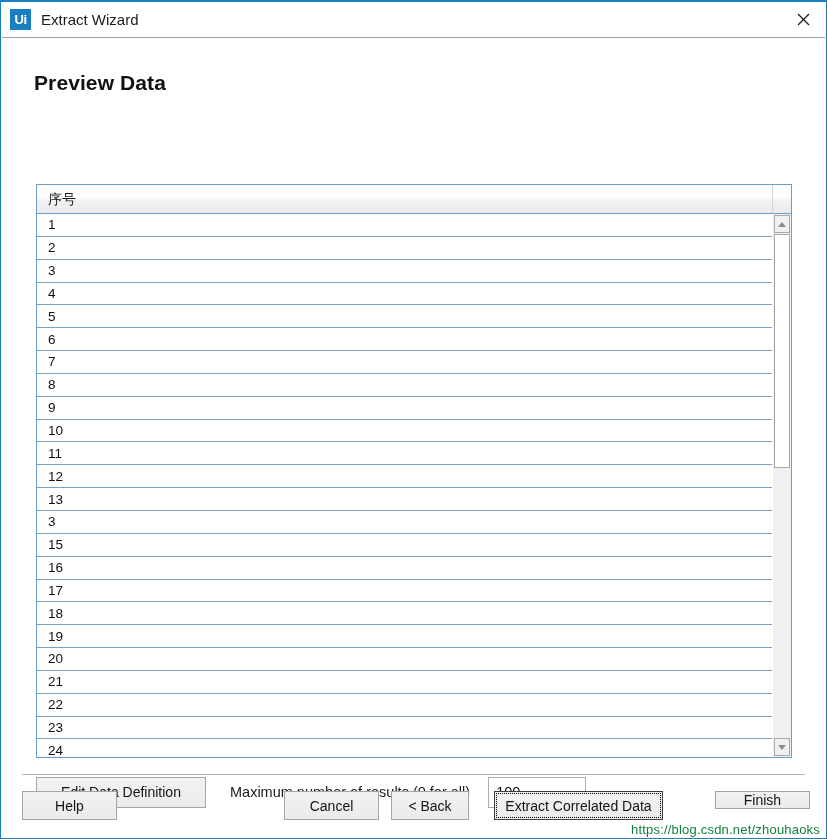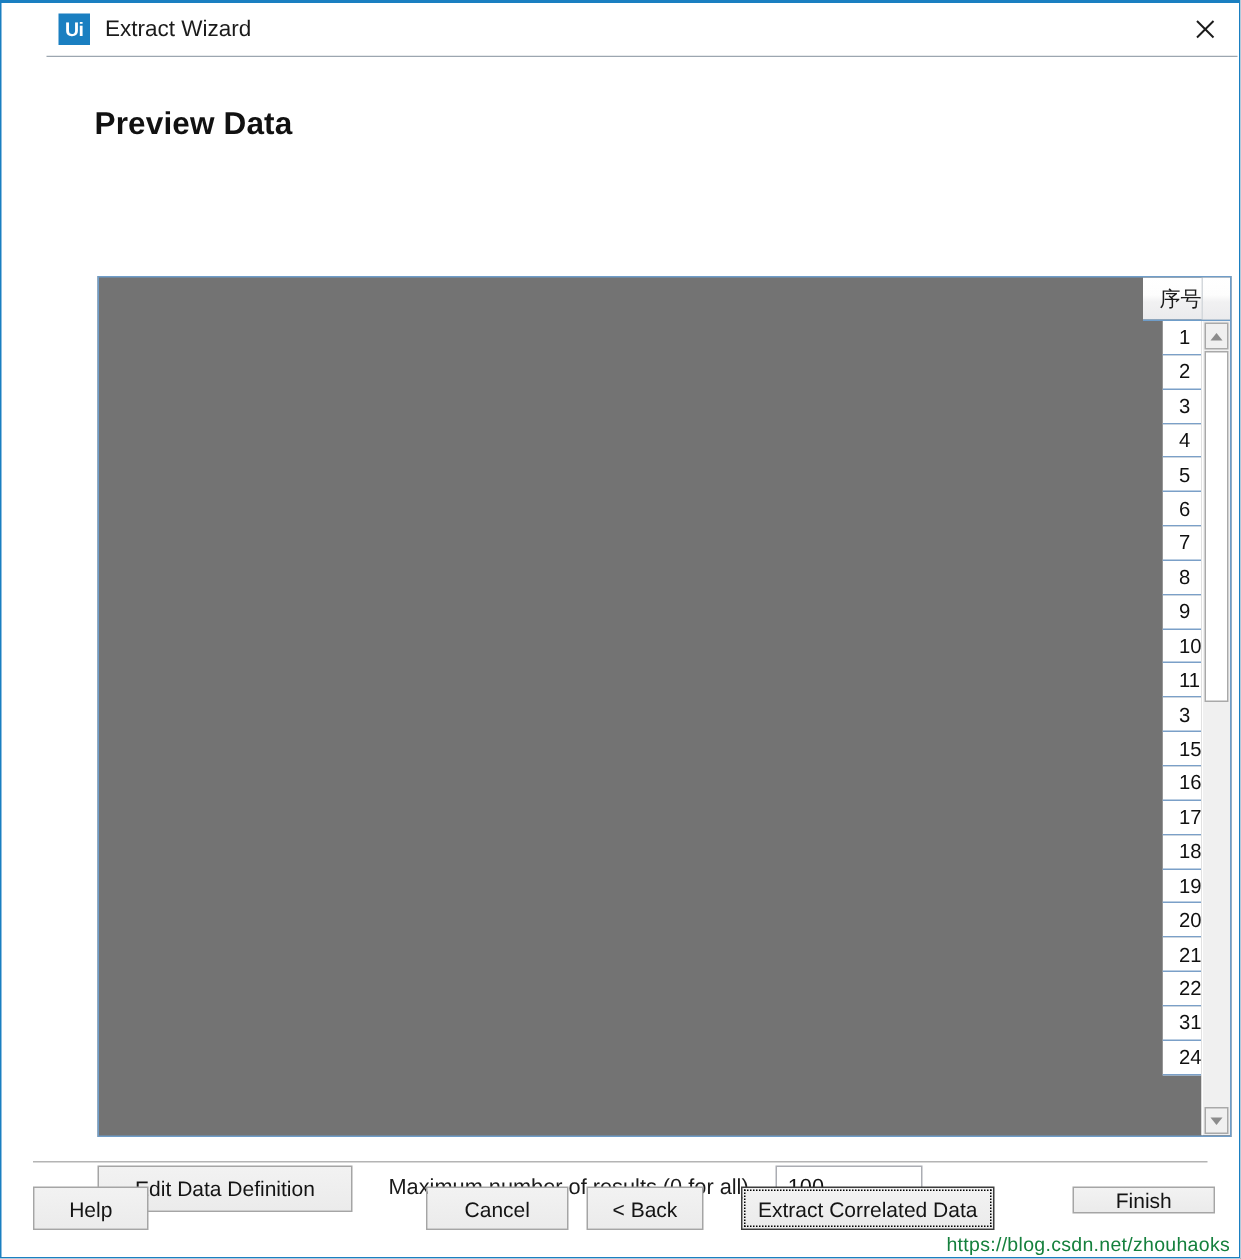--- a/index.html
+++ b/index.html
@@ -13,21 +13,20 @@
   }
 
   .window {
     position: relative;
     width: 827px;
     height: 839px;
     background: #ffffff;
     border: 1px solid #1a7fc1;
     border-top-width: 2px;
     overflow: hidden;
-    padding-left: 29px;
   }
 
   
   .titlebar {
     position: relative;
     height: 35px;
     background: #ffffff;
     display: flex;
     align-items: center;
     padding-left: 9px;
@@ -89,25 +88,24 @@
   }
 
   
   .grid-wrap {
     position: absolute;
     left: 35px;
     top: 113px;
     width: 756px;
     height: 574px;
     border: 1px solid #6f9dc9;
-    background: #737373;
+    background: #7dd3fc;
     overflow: hidden;
     display: flex;
     flex-direction: column;
-    align-items: flex-end;
   }
 
   .grid-header {
     height: 29px;
     flex: 0 0 29px;
     background: linear-gradient(to bottom, #ffffff 0%, #fdfdfd 42%, #f1f1f2 58%, #ebebed 100%);
     border-bottom: 1px solid #6f9dc9;
     display: flex;
     align-items: center;
     position: relative;
@@ -262,21 +260,21 @@
     left: 0;
     right: 0;
     top: 786px;
     height: 40px;
     padding: 0 21px;
   }
   .btn-help {
     position: absolute;
     left: 21px;
     top: 3px;
-    width: 77px;
+    width: 95px;
     height: 29px;
   }
   .btn-cancel {
     position: absolute;
     left: 283px;
     top: 3px;
     width: 95px;
     height: 29px;
   }
   .btn-back {
@@ -374,20 +372,26 @@
             <div class="grid-row">
               <span class="grid-row-cell">9</span>
             </div>
             <div class="grid-row">
               <span class="grid-row-cell">10</span>
             </div>
             <div class="grid-row">
               <span class="grid-row-cell">11</span>
             </div>
             <div class="grid-row">
+              <span class="grid-row-cell">12</span>
+            </div>
+            <div class="grid-row">
+              <span class="grid-row-cell">13</span>
+            </div>
+            <div class="grid-row">
               <span class="grid-row-cell">3</span>
             </div>
             <div class="grid-row">
               <span class="grid-row-cell">15</span>
             </div>
             <div class="grid-row">
               <span class="grid-row-cell">16</span>
             </div>
             <div class="grid-row">
               <span class="grid-row-cell">17</span>
@@ -401,21 +405,21 @@
             <div class="grid-row">
               <span class="grid-row-cell">20</span>
             </div>
             <div class="grid-row">
               <span class="grid-row-cell">21</span>
             </div>
             <div class="grid-row">
               <span class="grid-row-cell">22</span>
             </div>
             <div class="grid-row">
-              <span class="grid-row-cell">31</span>
+              <span class="grid-row-cell">23</span>
             </div>
             <div class="grid-row">
               <span class="grid-row-cell">24</span>
             </div>
           </div>
 
         <div class="scrollbar">
           <div class="sb-btn">
             <span class="tri tri-up"></span>
           </div>

